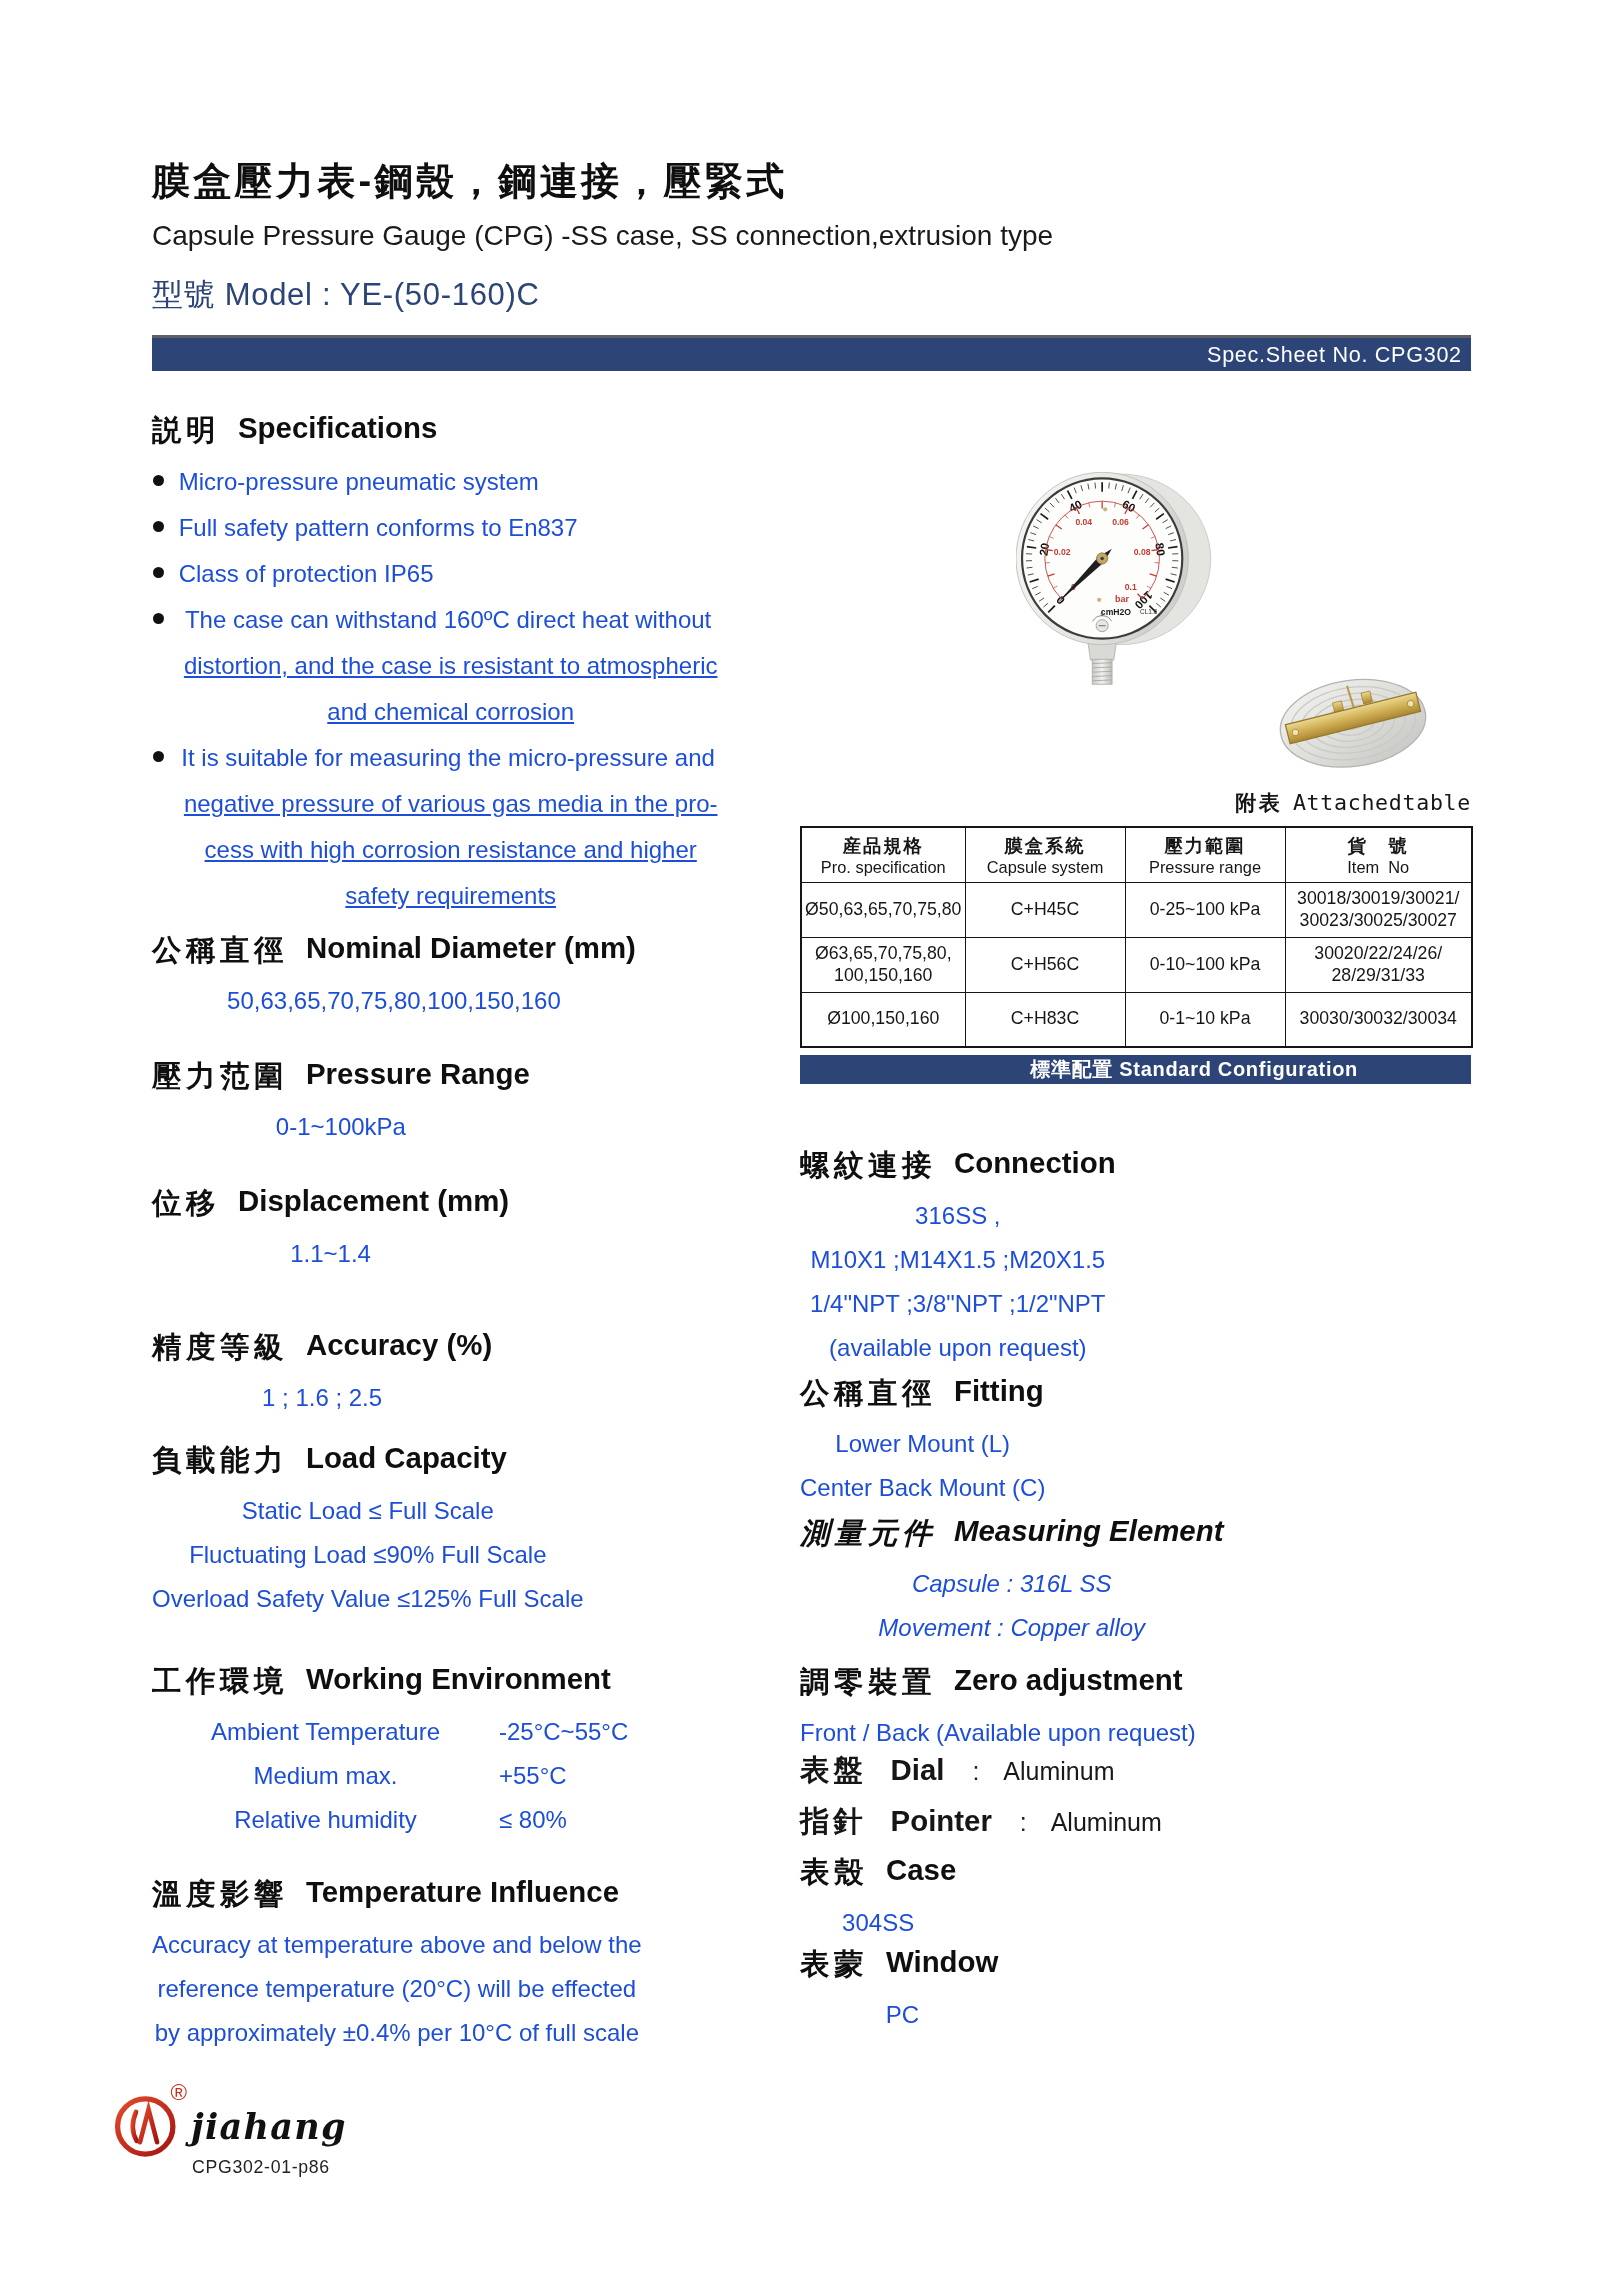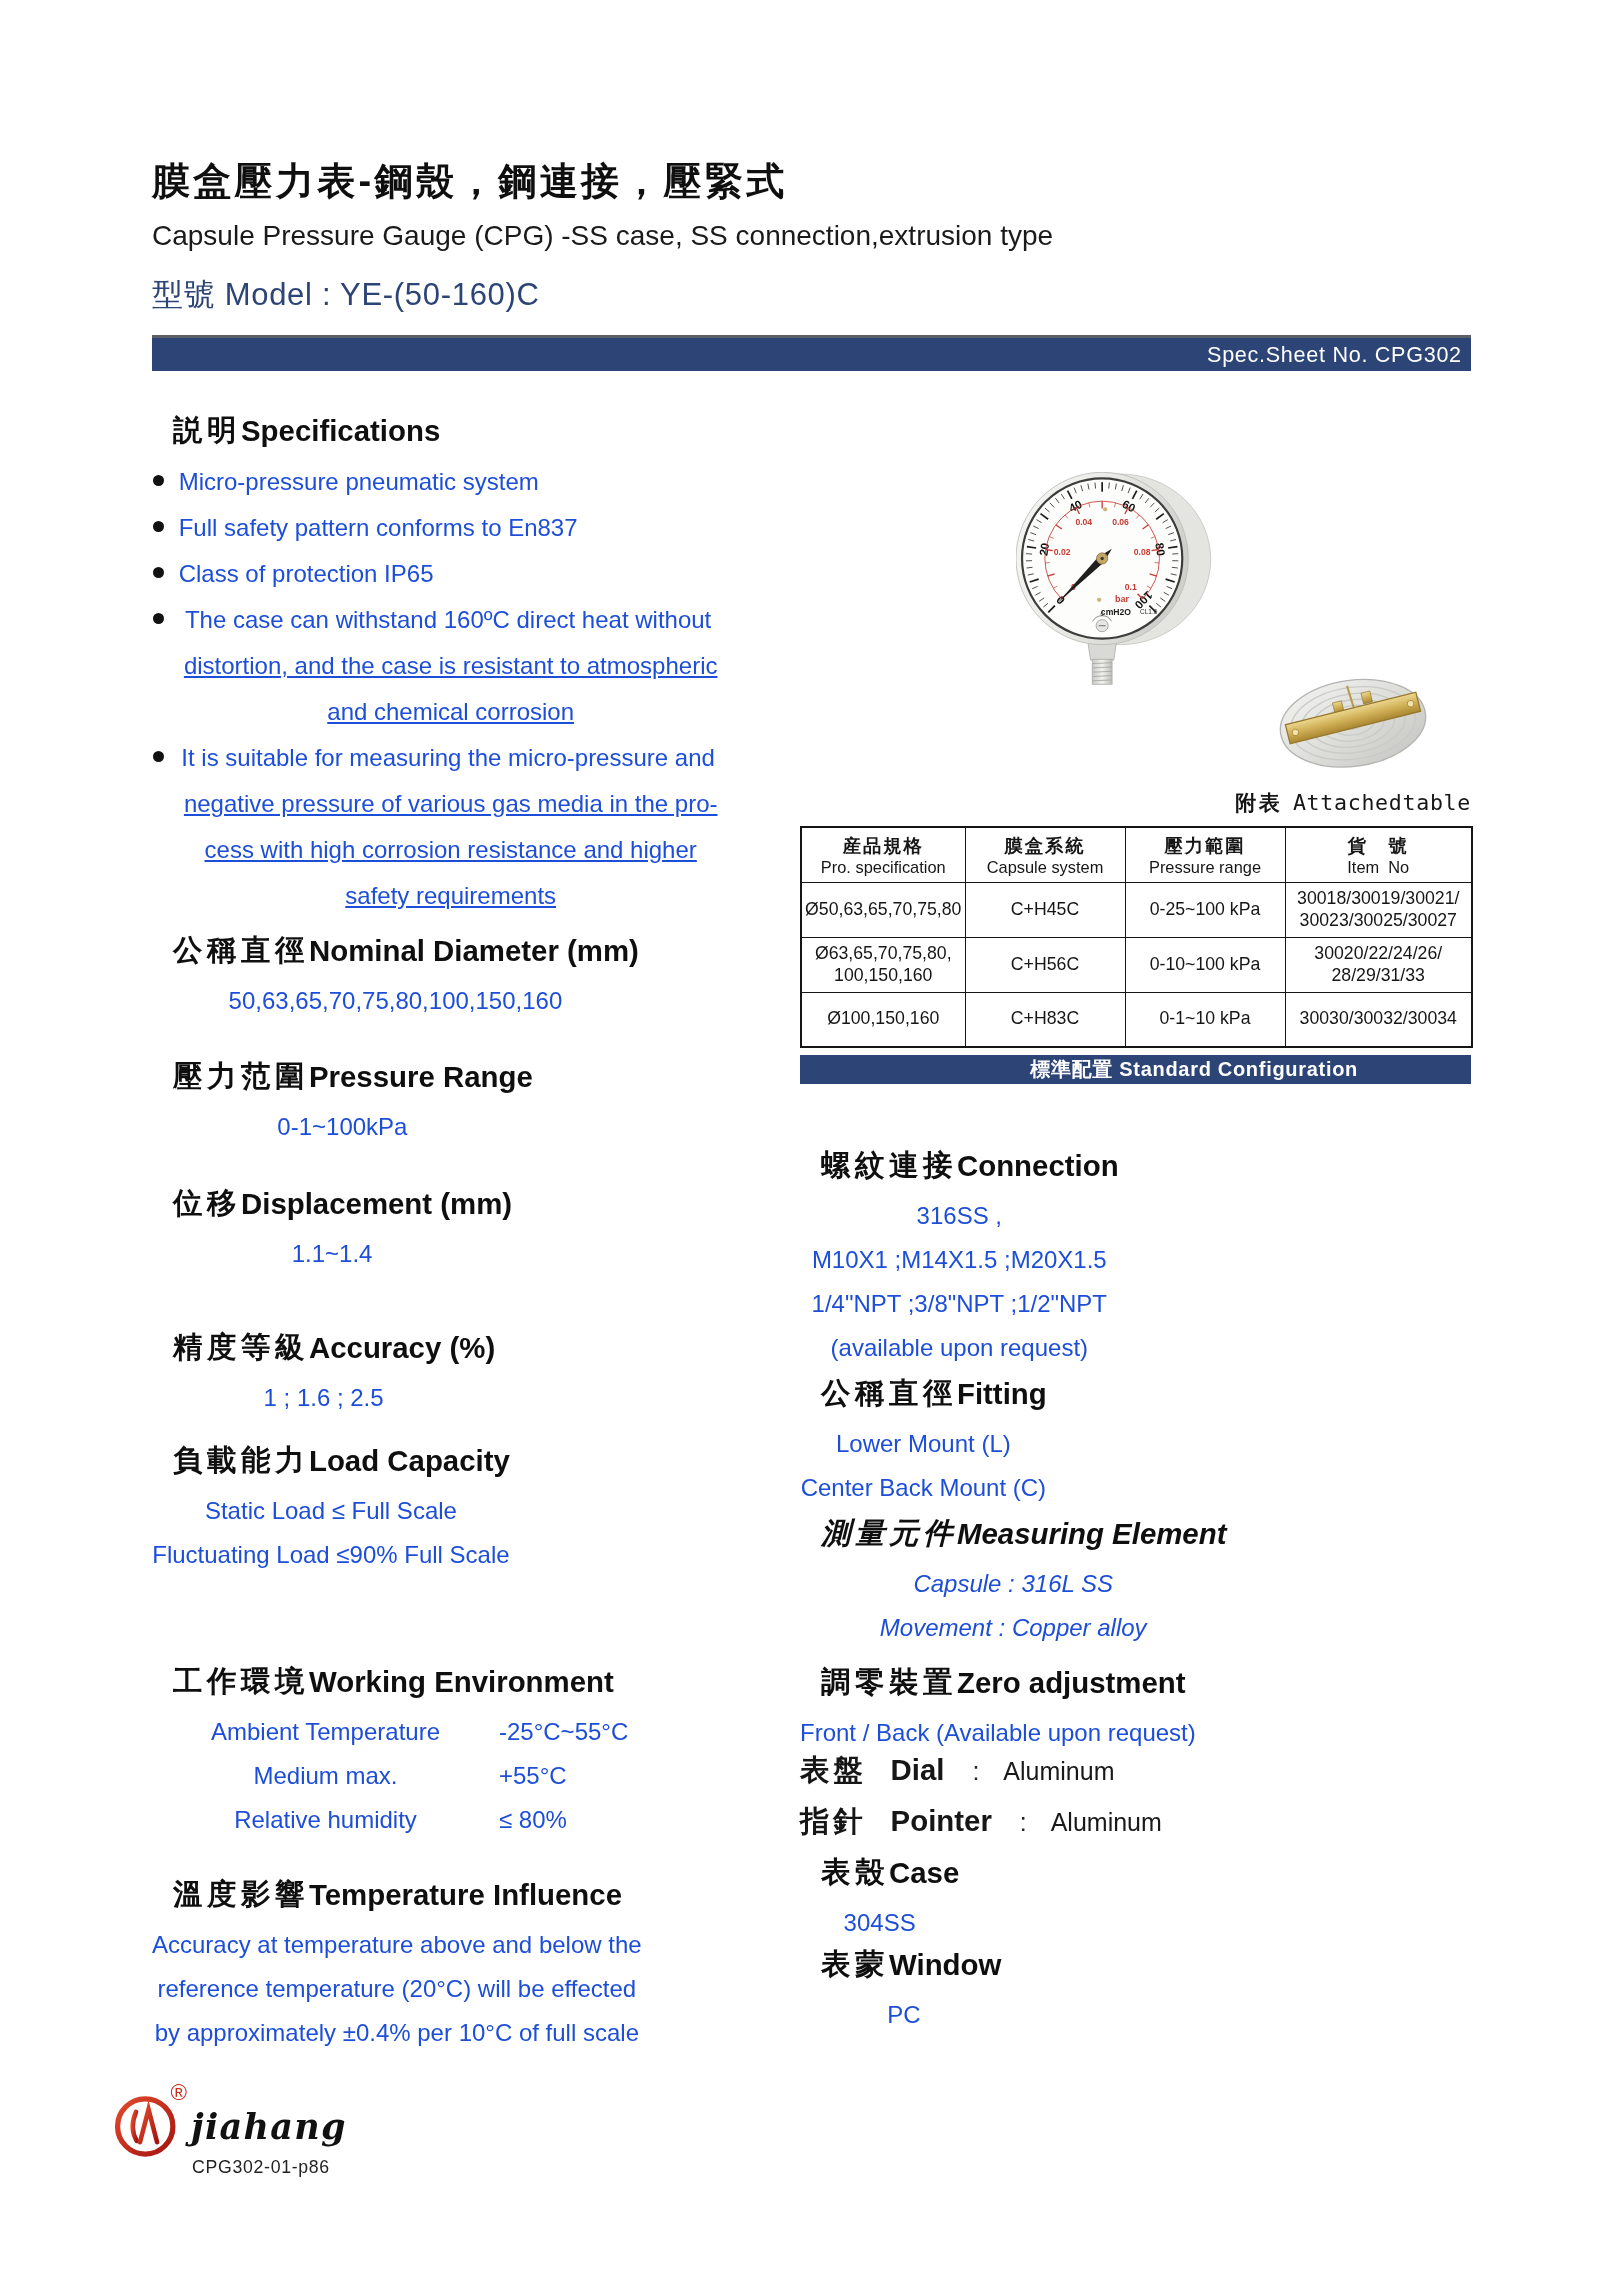--- a/index.html
+++ b/index.html
@@ -15,21 +15,21 @@
   .title-zh{font-size:38px;font-weight:bold;letter-spacing:3.3px;color:#0f0f0f;}
   .title-en{font-size:28px;color:#1a1a1a;}
   .model{font-size:31px;font-weight:500;color:var(--navy);letter-spacing:0.7px;}
   .sheetbar{
     left:152px;top:335px;width:1319px;height:33px;background:var(--navy);
     border-top:3.3px solid #5d6166;display:flex;align-items:center;justify-content:flex-end;
   }
   .sheetbar .txt{color:#fff;font-size:21.6px;padding-right:9.2px;letter-spacing:0.7px;}
 
   
-  .h{display:flex;align-items:center;gap:0;height:39px;margin-bottom:9.2px;margin-left:21px;}
+  .h{display:flex;align-items:flex-start;gap:18px;height:39px;margin-bottom:9.2px;}
   .h .zh{font-size:29.4px;font-weight:bold;letter-spacing:4.6px;color:#0f0f0f;}
   .h .en{font-size:29.4px;font-weight:bold;color:#0f0f0f;}
   .line{font-size:24px;line-height:44px;color:#1d4ed8;white-space:nowrap;text-align:center;}
 
   
   .bullet{display:flex;align-items:flex-start;}
   .bullet .dot{width:11px;height:11px;border-radius:50%;background:#111;margin:15.7px 14.4px 0 1.3px;flex:0 0 auto;}
   .bullet .line{line-height:46px;}
   .bullet .cont{padding-left:5.2px;text-decoration:underline;}
 
@@ -153,20 +153,21 @@
   <div class="line">1 ; 1.6 ; 2.5</div>
 </div>
 
 <div class="abs" style="left:152px;top:1441px;">
   <div class="h">
       <span class="zh">負載能力</span>
       <span class="en">Load Capacity</span>
     </div>
   <div class="line">Static Load ≤ Full Scale</div>
   <div class="line">Fluctuating Load ≤90% Full Scale</div>
+  <div class="line">Overload Safety Value ≤125% Full Scale</div>
 </div>
 
 <div class="abs" style="left:152px;top:1662px;">
   <div class="h">
       <span class="zh">工作環境</span>
       <span class="en">Working Environment</span>
     </div>
   <div class="wrow line">
       <span class="lab">Ambient Temperature</span>
       <span>-25°C~55°C</span>

